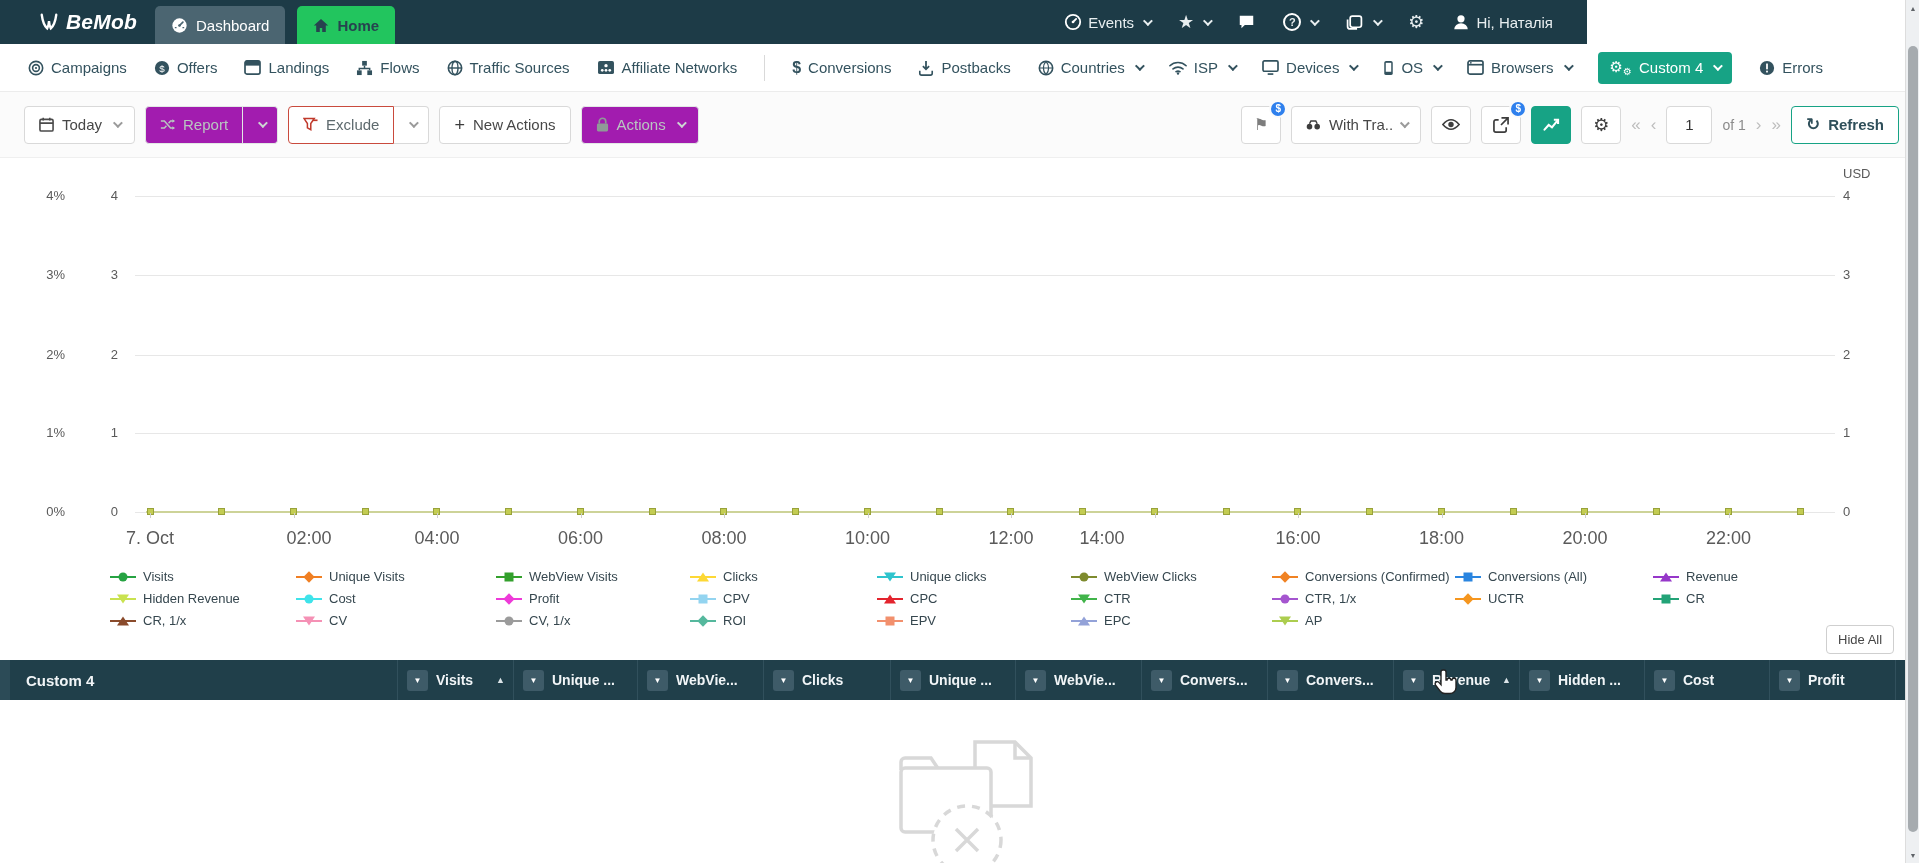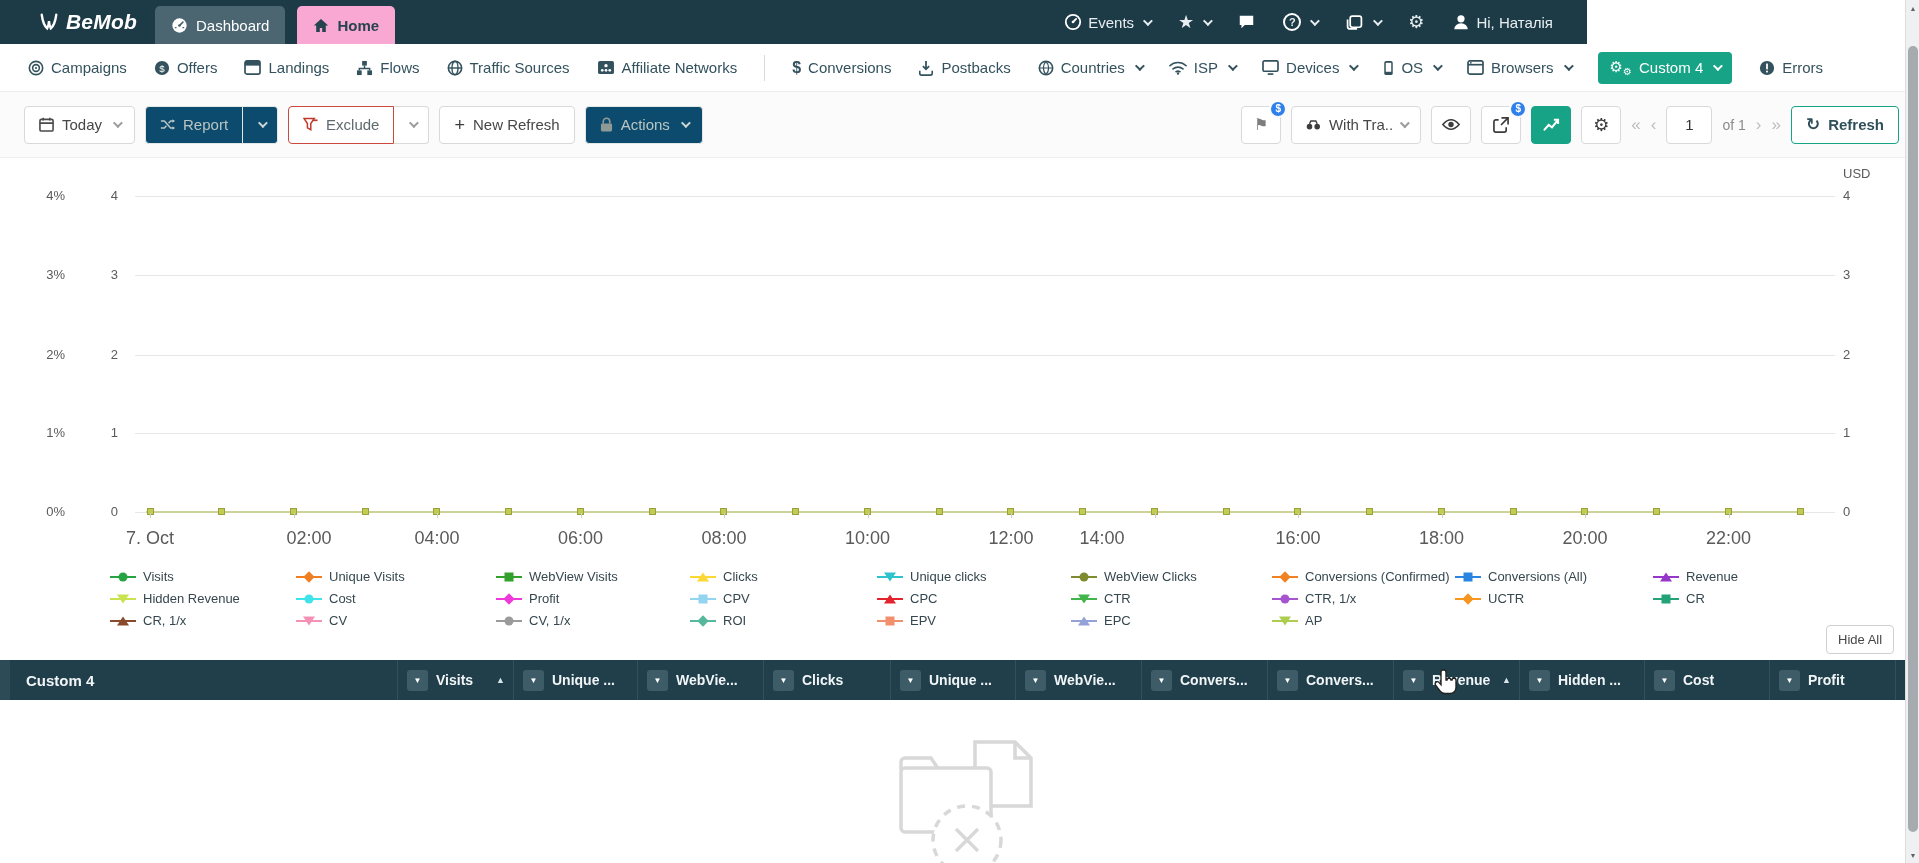--- a/index.html
+++ b/index.html
@@ -9,21 +9,21 @@
 
   
   .topbar{position:absolute;left:0;top:0;width:1587px;height:44px;background:#1d3b47;
     display:flex;align-items:stretch;color:#eef3f5}
   .logo{display:flex;align-items:center;gap:6px;padding:0 18px 0 38px;
     font-style:italic;font-weight:800;font-size:21px;color:#fff;letter-spacing:.2px}
   .tabs{display:flex;align-items:flex-end;gap:12px}
   .tab{display:flex;align-items:center;gap:8px;height:38px;padding:0 16px;
     border-radius:5px 5px 0 0;font-size:15px;cursor:pointer}
   .tab.dash{background:#4b6571;color:#fff}
-  .tab.home{background:#f9a8d4;color:#27434f;font-weight:600}
+  .tab.home{background:#22c55e;color:#27434f;font-weight:600}
   .tb-right{margin-left:auto;display:flex;align-items:center;gap:28px;padding-right:34px;font-size:15px}
   .tb-item{display:flex;align-items:center;gap:6px;cursor:pointer;color:#e8eef0}
   .chev{width:7px;height:7px;border-right:2px solid currentColor;border-bottom:2px solid currentColor;
     transform:rotate(45deg) translateY(-2px);display:inline-block;margin-left:3px}
   .gearTxt{font-size:18px;line-height:1}
 
   
   .navbar{position:absolute;left:0;top:44px;width:1919px;height:48px;background:#fff;
     display:flex;align-items:center;gap:27px;padding-left:28px;font-size:15px;color:#33525e;
     border-bottom:1px solid #ececec}
@@ -37,21 +37,21 @@
 
   
   .toolbar{position:absolute;left:0;top:92px;width:1919px;height:66px;background:#fbfbfb;
     border-bottom:1px solid #efefef;display:flex;align-items:center;padding:0 20px 0 24px;gap:10px}
   .btn{display:flex;align-items:center;gap:8px;height:38px;padding:0 14px;background:#fff;
     border:1px solid #d9d9d9;border-radius:4px;font-size:15px;color:#474747;cursor:pointer;white-space:nowrap}
   .btn .chev{border-color:#9b9b9b}
   .split{display:flex}
   .split .main{border-radius:4px 0 0 4px}
   .split .arrow{border-radius:0 4px 4px 0;border-left:none;padding:0 12px}
-  .btn.disabled{background:#0c4a6e;color:#b9c6c1;border-color:#e2e8e5;cursor:default}
+  .btn.disabled{background:#a21caf;color:#b9c6c1;border-color:#e2e8e5;cursor:default}
   .btn.disabled .chev{border-color:#ccd6d2}
   .btn.exclude{border-color:#c94a3d}
   .searchbox{display:flex;align-items:center;height:38px;background:#fff;border:1px solid #d9d9d9;
     border-radius:4px;width:300px}
   .searchbox input{flex:1;border:none;outline:none;font-size:15px;color:#444;padding:0 8px;background:transparent}
   .searchbox input::placeholder{color:#9c9c9c}
   .searchbox .mag{margin-left:10px}
   .ttype{display:flex;align-items:center;gap:5px;border-left:1px solid #e3e3e3;height:100%;
     padding:0 12px;cursor:pointer;font-family:"Liberation Serif","DejaVu Serif",serif;font-size:16px;color:#333}
   .right-cluster{margin-left:auto;display:flex;align-items:center;gap:10px}
@@ -333,21 +333,21 @@
           <path d="M10.5 3.5 h5" stroke="#c0392b" stroke-width="1.8"></path>
         </svg>
         <span style="color:#5e6a6e">Exclude</span>
       </div>
       <div class="btn arrow">
         <span class="chev"></span>
       </div>
     </div>
     <div class="btn">
       <span style="font-size:18px;line-height:1;color:#3c3c3c">+</span>
-      <span>New Refresh</span>
+      <span>New Actions</span>
     </div>
     <div class="btn disabled">
       <svg width="13" height="15" viewBox="0 0 14 16">
         <rect x="1" y="7" width="12" height="8.5" rx="1.5" fill="#8f9a97"></rect>
         <path d="M3.5 7 V4.8 a3.5 3.5 0 0 1 7 0 V7" fill="none" stroke="#8f9a97" stroke-width="1.8"></path>
       </svg>
       <span>Actions</span>
       <span class="chev"></span>
     </div>
 

